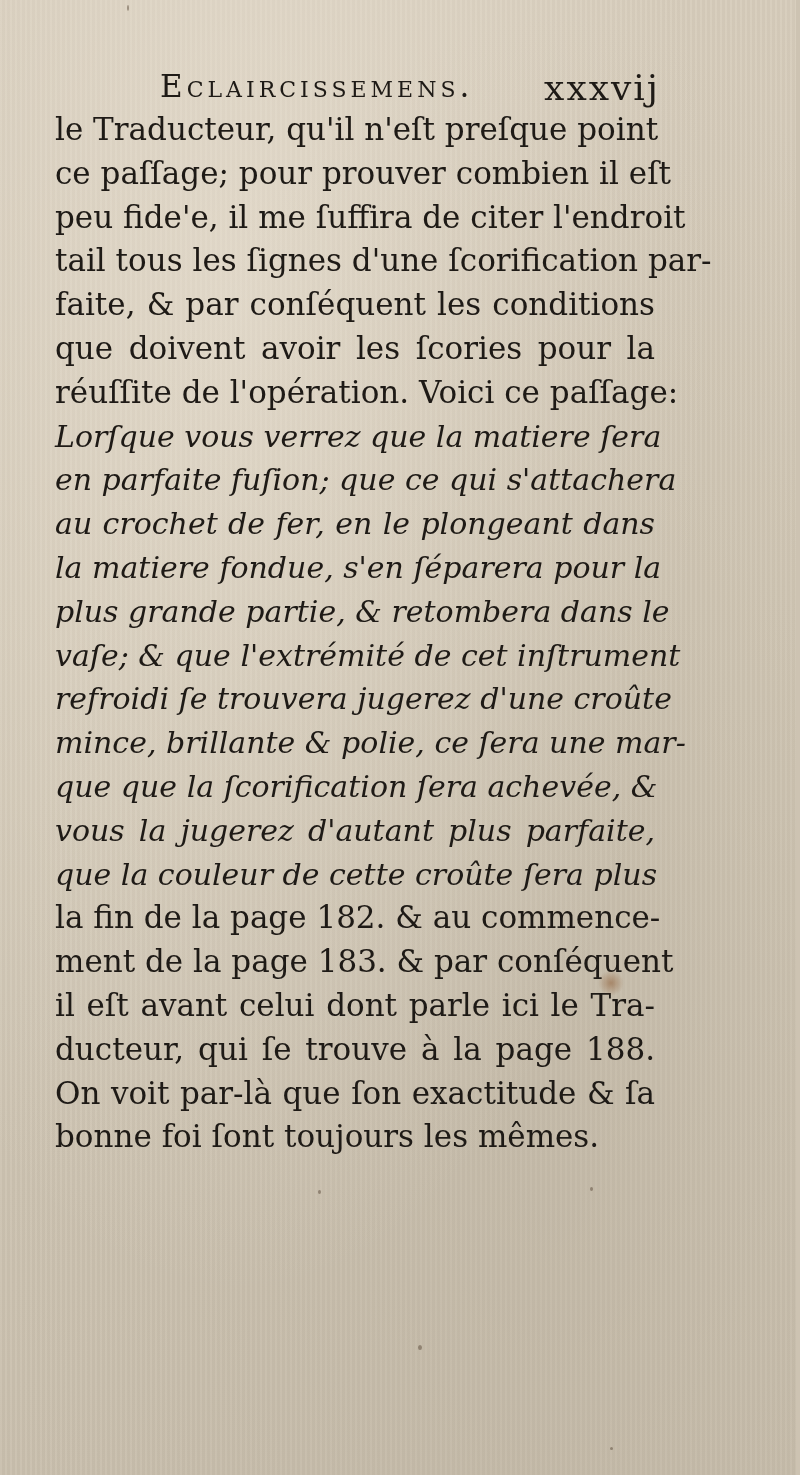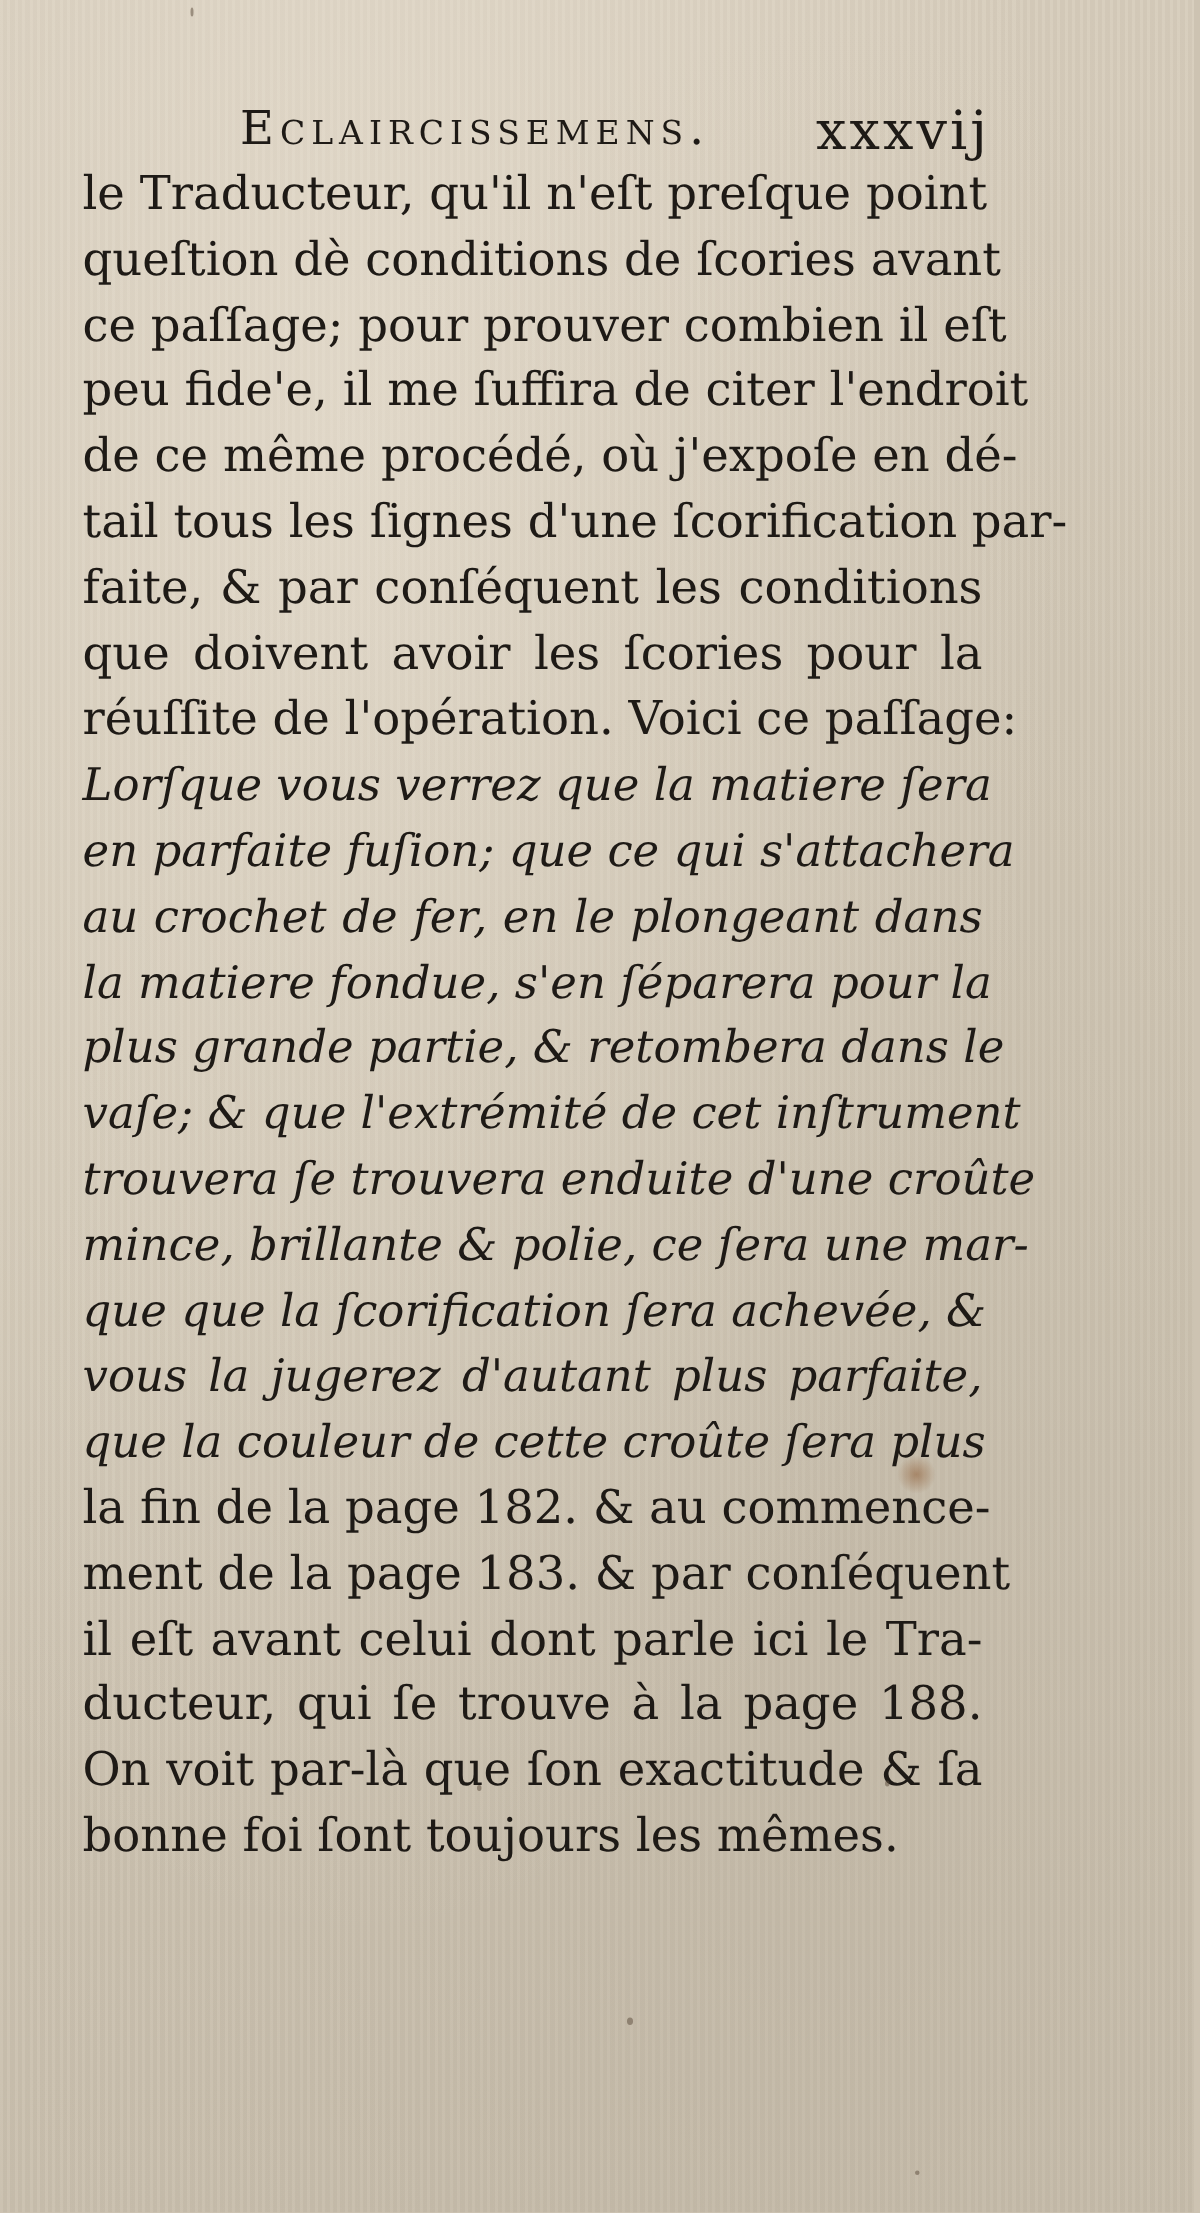--- a/index.html
+++ b/index.html
@@ -89,35 +89,33 @@
 
 <div class="page">
 
   <div class="running-head">
     <span class="running-title">Eclaircissemens.</span>
     <span class="folio">xxxvij</span>
   </div>
 
   <div class="text-block">
     <span class="line">le Traducteur, qu'il n'eſt preſque point</span>
-    <span class="line">queſtion dè conditions de ſcories avant</span>
     <span class="line">ce paſſage; pour prouver combien il eſt</span>
     <span class="line">peu fide'e, il me ſuffira de citer l'endroit</span>
-    <span class="line">de ce même procédé, où j'expoſe en dé-</span>
     <span class="line">tail tous les ſignes d'une ſcorification par-</span>
     <span class="line">faite, &amp; par conſéquent les conditions</span>
     <span class="line">que doivent avoir les ſcories pour la</span>
     <span class="line">réuſſite de l'opération. Voici ce paſſage:</span>
     <span class="line italic">Lorſque vous verrez que la matiere ſera</span>
     <span class="line italic">en parfaite fuſion; que ce qui s'attachera</span>
     <span class="line italic">au crochet de fer, en le plongeant dans</span>
     <span class="line italic">la matiere fondue, s'en ſéparera pour la</span>
     <span class="line italic">plus grande partie, &amp; retombera dans le</span>
     <span class="line italic">vaſe; &amp; que l'extrémité de cet inſtrument</span>
-    <span class="line italic">trouvera ſe trouvera enduite d'une croûte</span>
+    <span class="line italic">refroidi ſe trouvera jugerez d'une croûte</span>
     <span class="line italic">mince, brillante &amp; polie, ce ſera une mar-</span>
     <span class="line italic">que que la ſcorification ſera achevée, &amp;</span>
     <span class="line italic">vous la jugerez d'autant plus parfaite,</span>
     <span class="line italic">que la couleur de cette croûte ſera plus</span>
     <span class="line">la fin de la page 182. &amp; au commence-</span>
     <span class="line">ment de la page 183. &amp; par conſéquent</span>
     <span class="line">il eſt avant celui dont parle ici le Tra-</span>
     <span class="line">ducteur, qui ſe trouve à la page 188.</span>
     <span class="line">On voit par-là que ſon exactitude &amp; ſa</span>
     <span class="line last">bonne foi ſont toujours les mêmes.</span>

